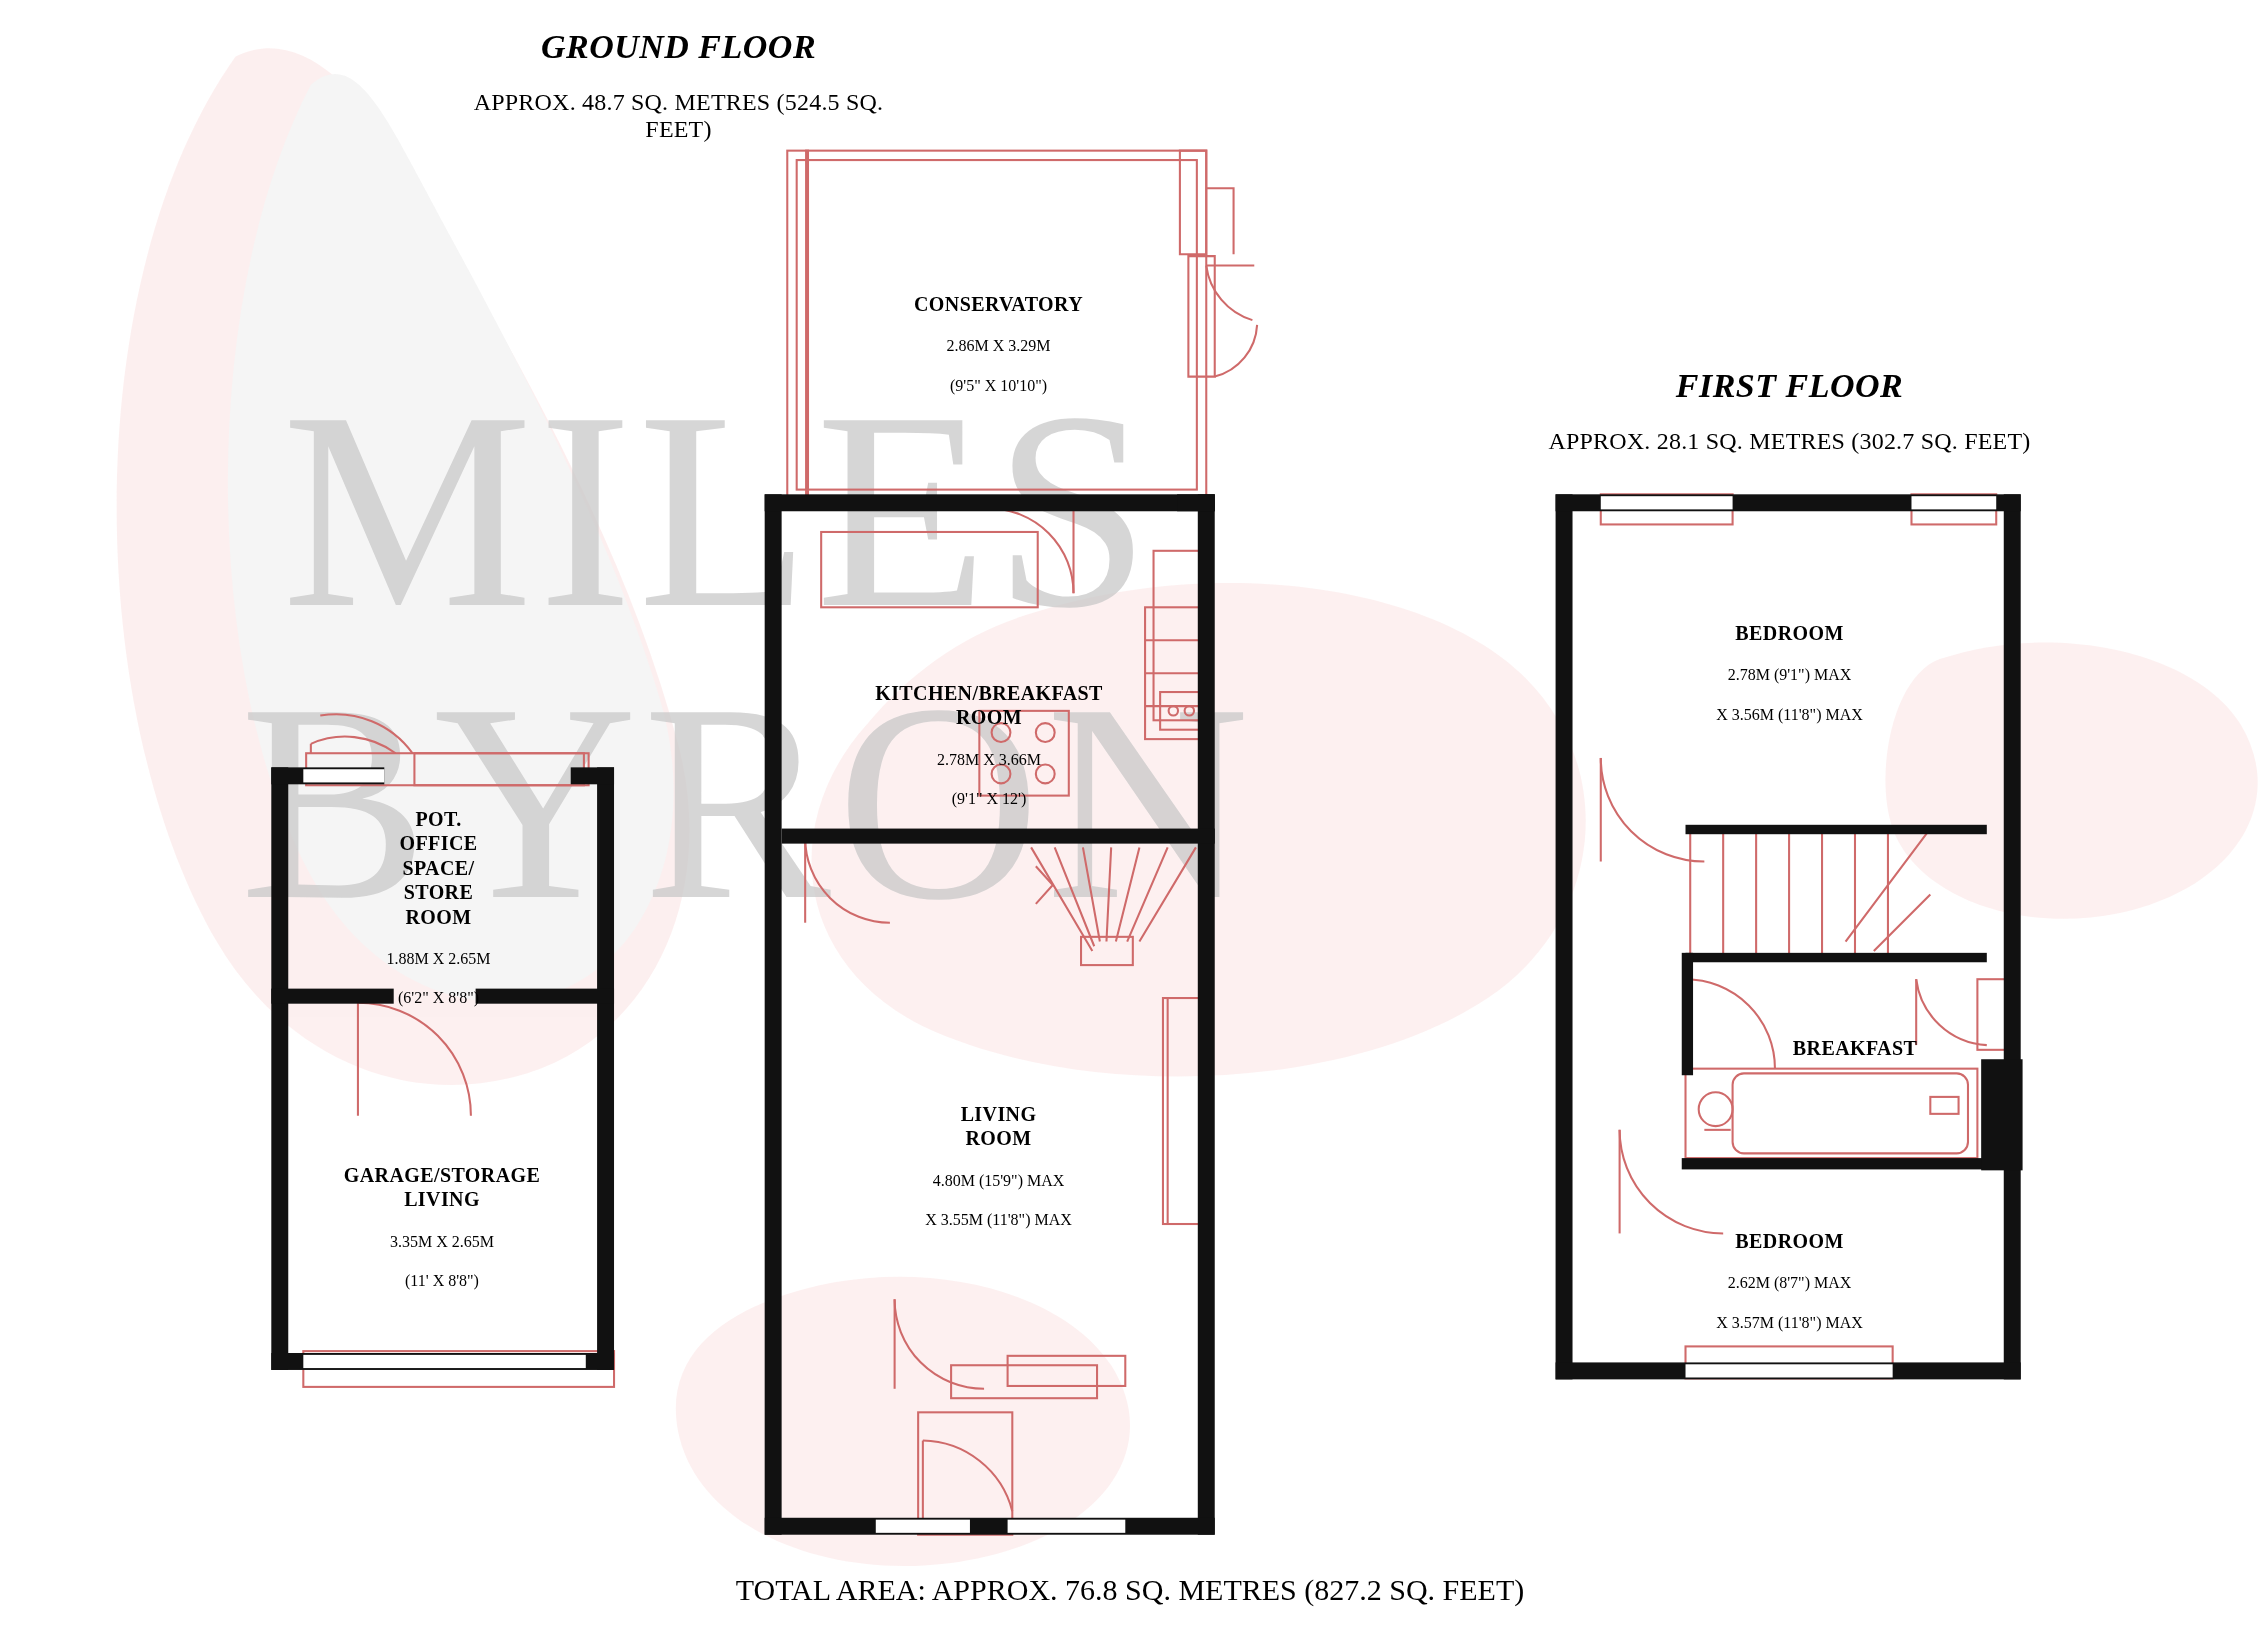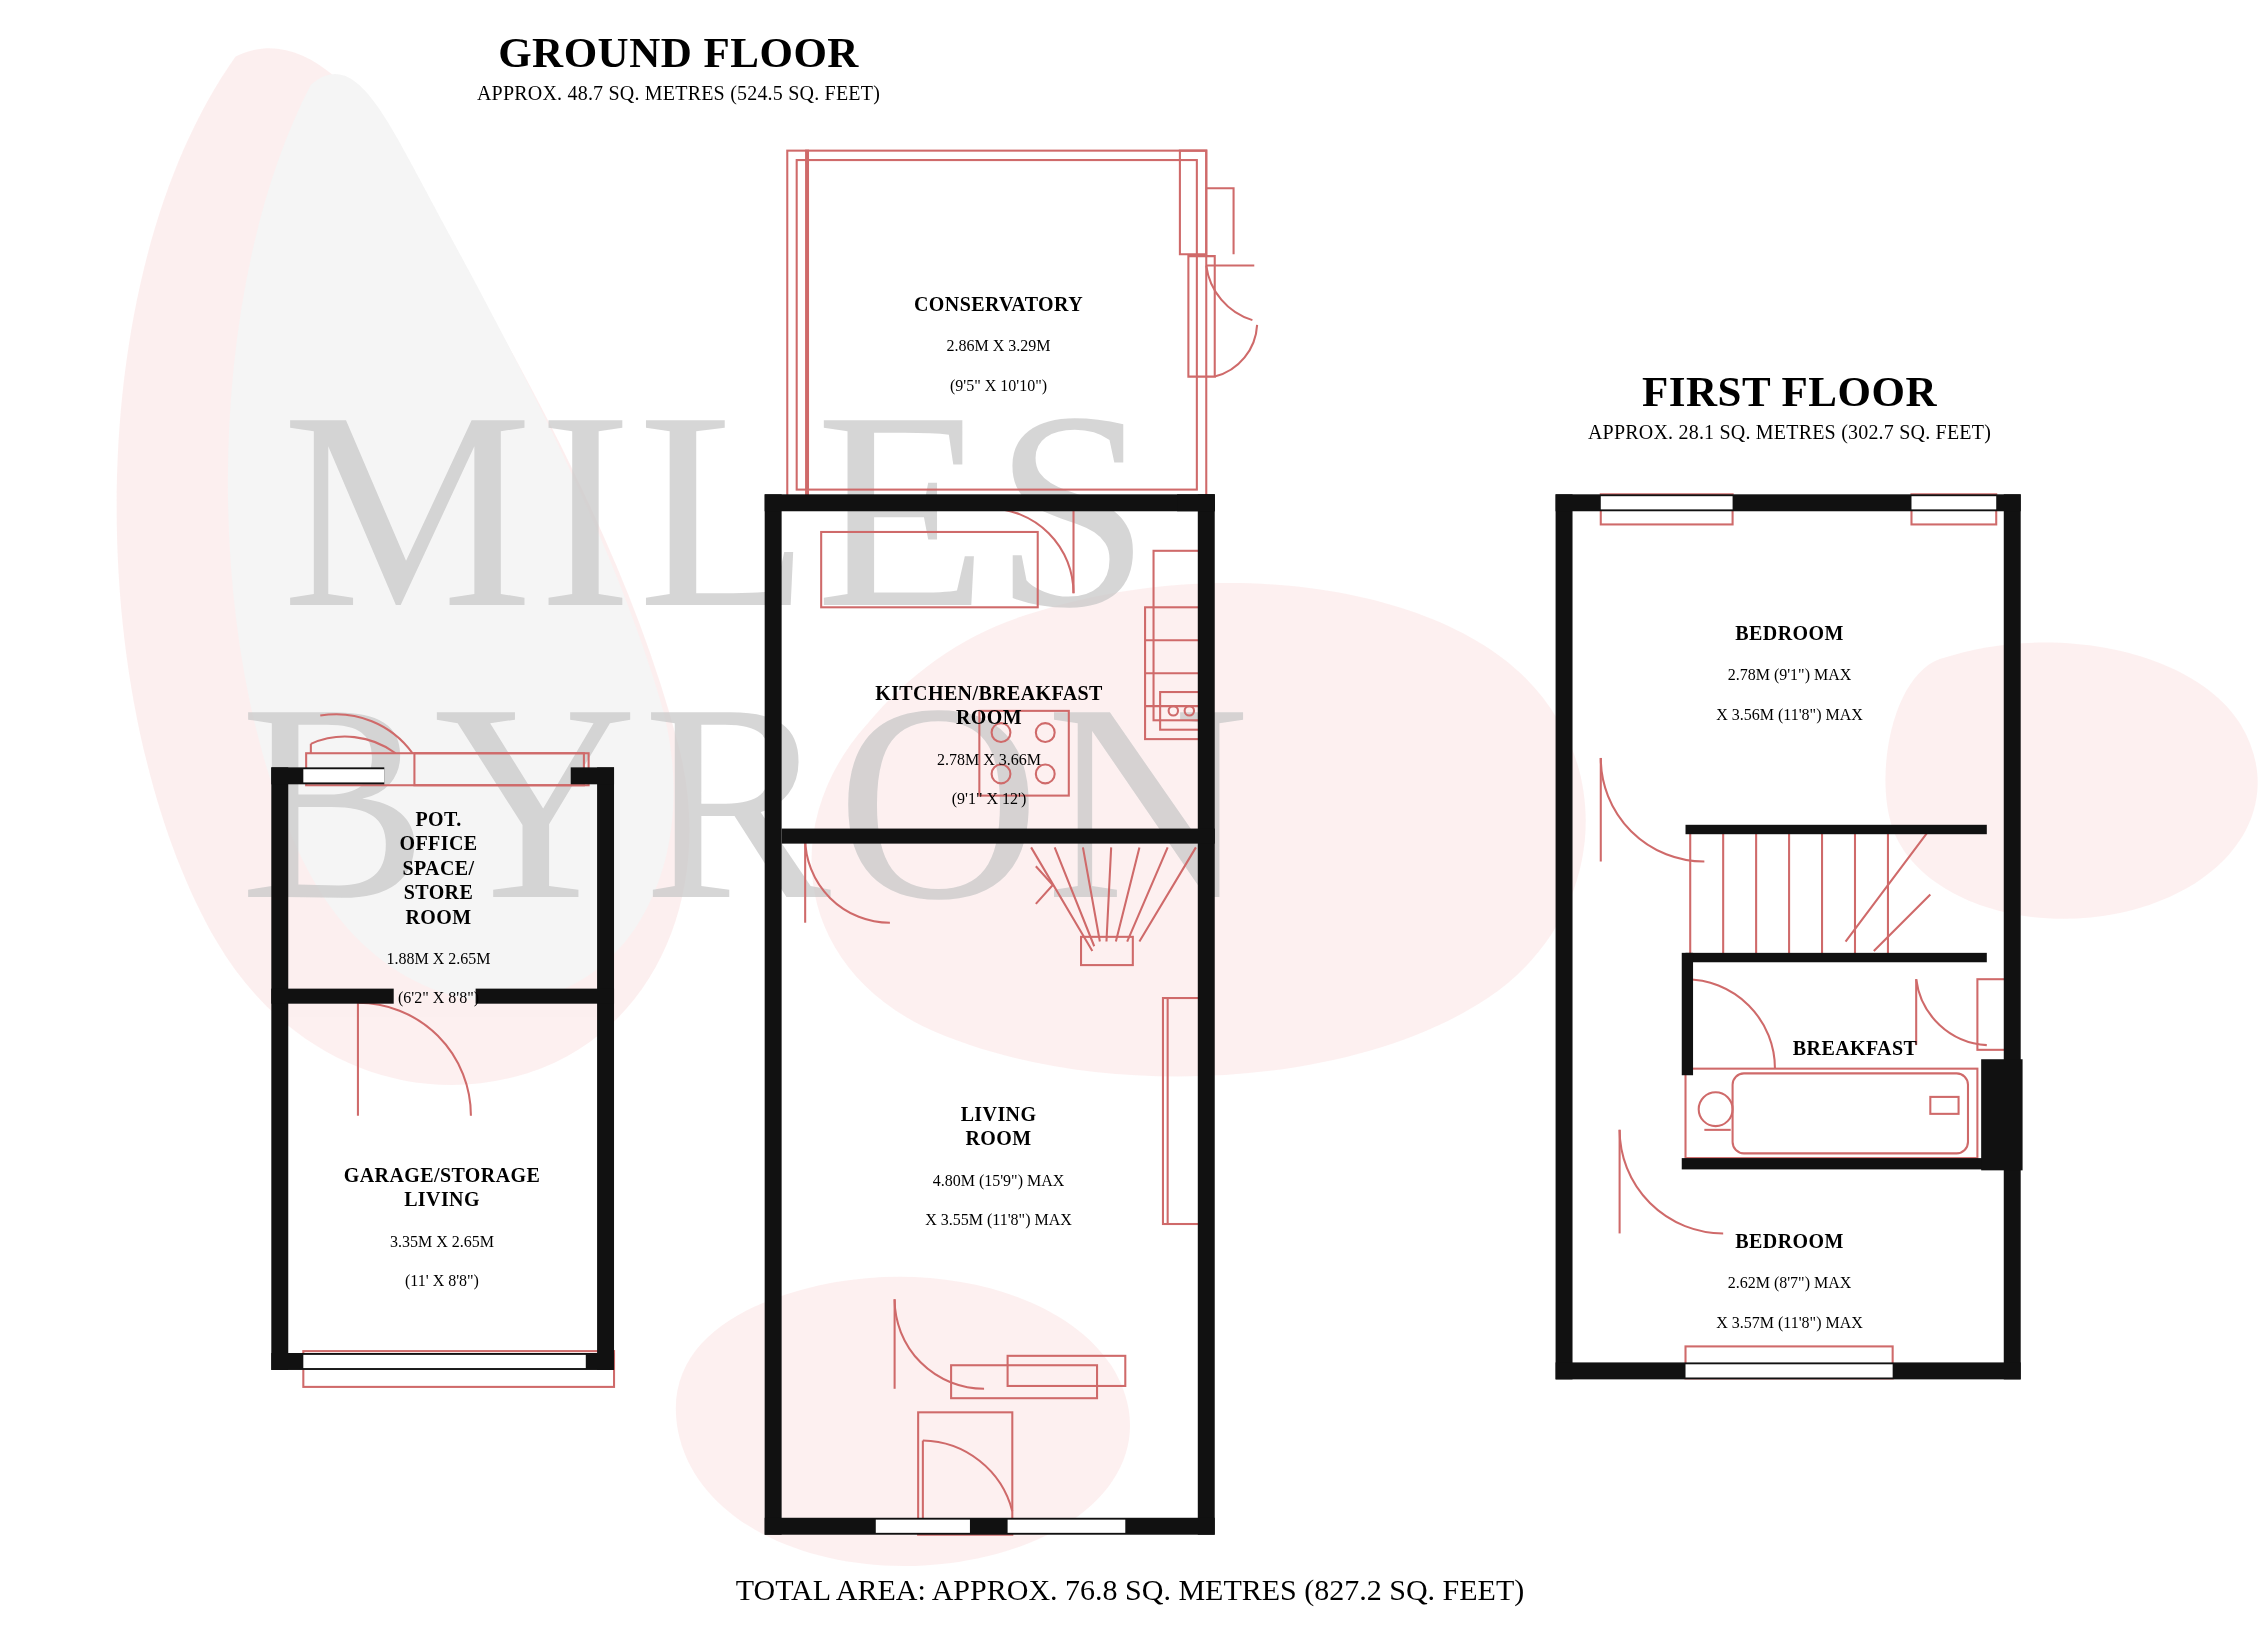--- a/index.html
+++ b/index.html
@@ -22,22 +22,22 @@
     font-weight:400;
     letter-spacing:5.6px;
     user-select:none;
     pointer-events:none;
   }
   .wm1{left:282px;top:348px;font-size:282px;}
   .wm2{left:240px;top:640px;font-size:282px;}
 
   
   .ttl{position:absolute;text-align:center;font-weight:700;}
-  .ttl .h{font-size:43px;letter-spacing:0.5px;}
-  .sub{font-size:20px;font-weight:400;letter-spacing:0.2px;margin-top:5px;}
+  .ttl .h{font-size:34px;letter-spacing:0.5px;font-style:italic;}
+  .sub{font-size:24px;font-weight:400;letter-spacing:0.2px;margin-top:23px;}
   .total{
     position:absolute;left:0;right:0;bottom:36px;text-align:center;
     font-size:30px;font-weight:400;
   }
 
   
   .room{position:absolute;text-align:center;line-height:1.22;}
   .room .name{font-weight:700;font-size:20px;letter-spacing:0.4px;}
   .room .dim{font-size:16px;font-weight:400;margin-top:20px;}
 

